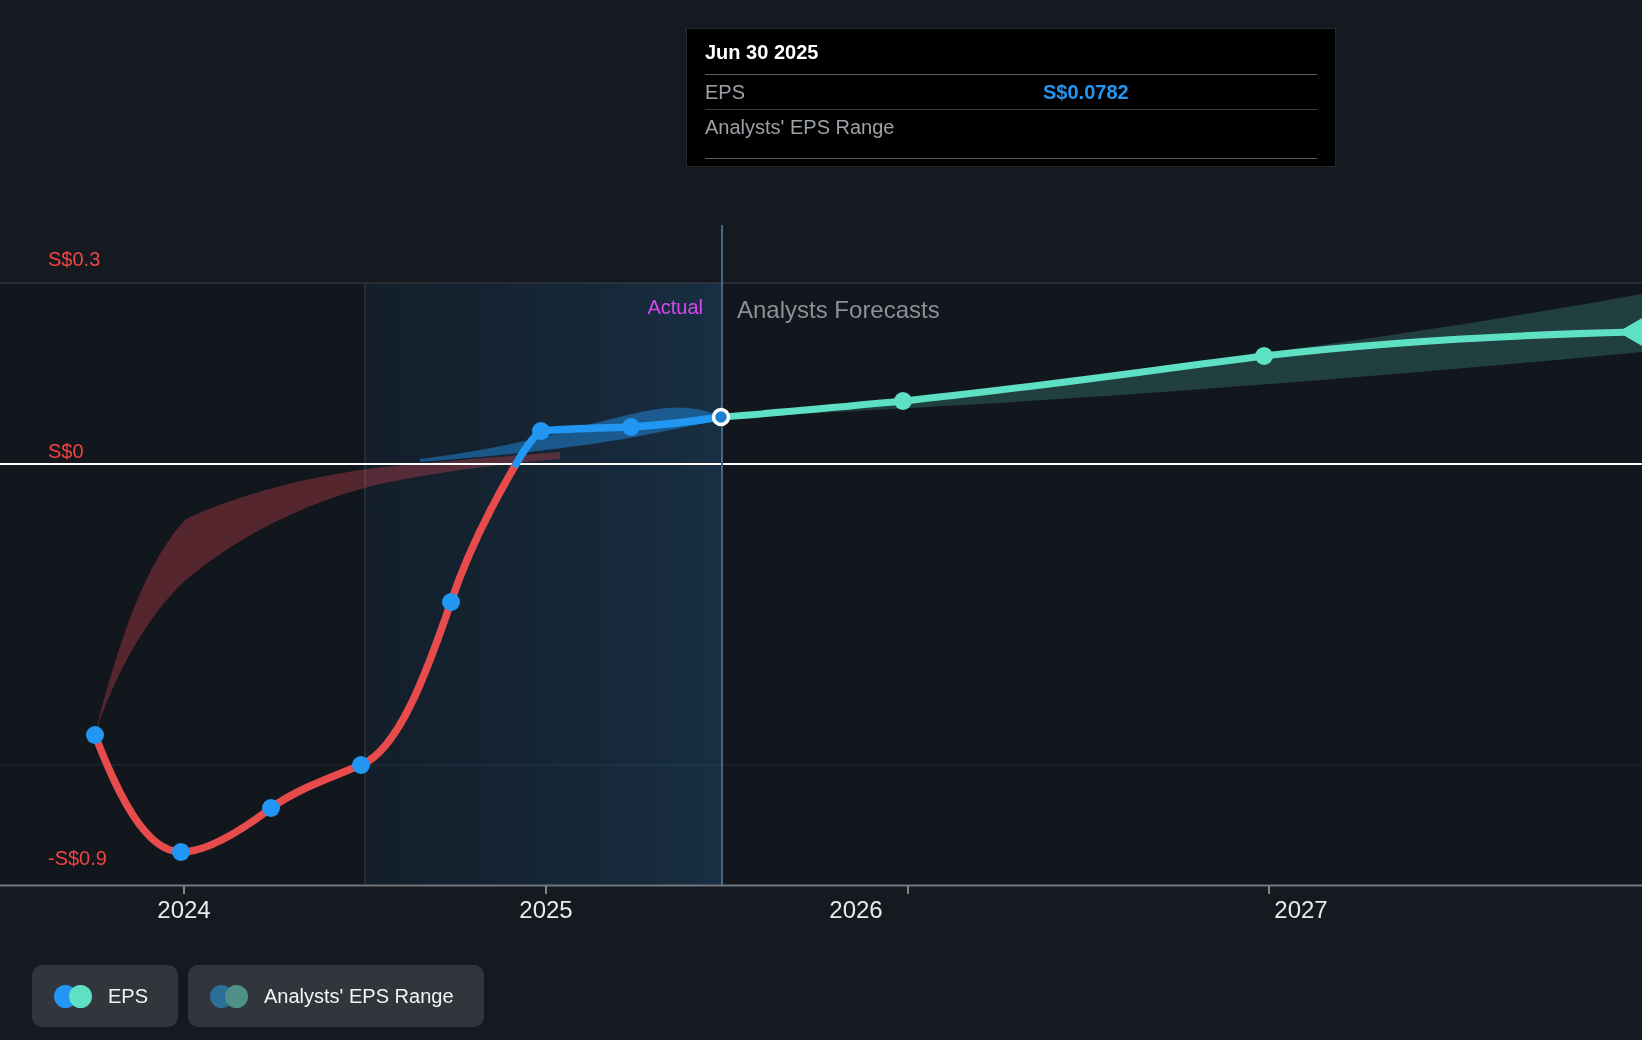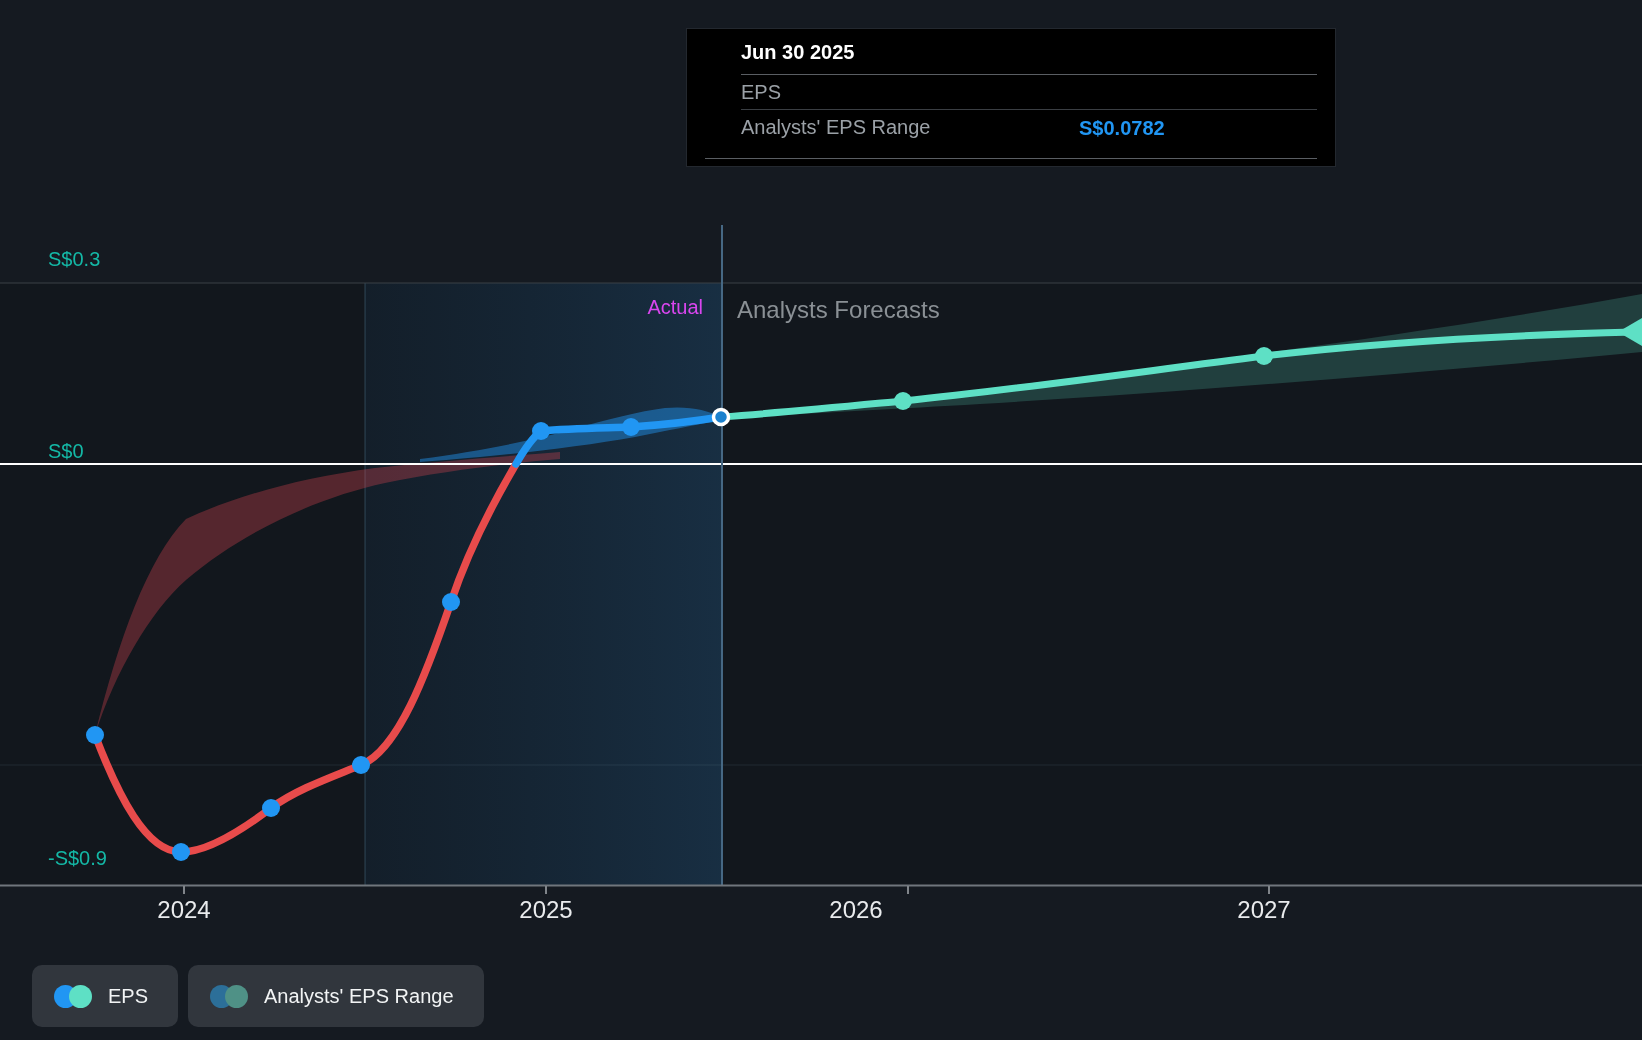--- a/index.html
+++ b/index.html
@@ -1,31 +1,31 @@
 <!DOCTYPE html>
 <html><head>
 <meta charset="utf-8">
 <style>
   html,body{margin:0;padding:0;background:#151A21;}
   body{width:1642px;height:1040px;overflow:hidden;font-family:"Liberation Sans",sans-serif;}
   .stage{position:relative;width:1642px;height:1040px;background:#151A21;}
   #chart-svg{position:absolute;left:0;top:0;width:1642px;height:1040px;display:block;}
 
-  .ylabel{position:absolute;left:48px;color:#14b8a6;font-size:20px;line-height:24px;white-space:nowrap;}
+  .ylabel{position:absolute;left:48px;color:#ef4444;font-size:20px;line-height:24px;white-space:nowrap;}
   .xlabel{position:absolute;top:897px;width:90px;margin-left:-45px;text-align:center;color:#E9EBED;font-size:24px;line-height:26px;}
 
   .phase-actual{position:absolute;left:503px;top:296px;width:200px;text-align:right;color:#d946ef;font-size:20px;font-weight:500;}
   .phase-forecast{position:absolute;left:737px;top:296px;color:#8A9095;font-size:24px;}
 
-  .tooltip{position:absolute;left:686px;top:28px;width:650px;height:139px;background:#000000;border:1px solid #23282F;box-sizing:border-box;padding-left:36px;}
+  .tooltip{position:absolute;left:686px;top:28px;width:650px;height:139px;background:#000000;border:1px solid #23282F;box-sizing:border-box;}
   .tt-title{margin:0 18px;padding:12px 0 10px 0;color:#FFFFFF;font-size:20px;font-weight:700;border-bottom:1px solid #5A5E63;}
   .tt-row{display:grid;grid-template-columns:338px 1fr;margin:0 18px;height:34px;line-height:34px;font-size:20px;}
   .tt-row.divided{border-bottom:1px solid #3A3E43;}
   .tt-label{color:#9BA1A7;}
-  .tt-value{font-weight:700;margin-top:36px;}
+  .tt-value{font-weight:700;}
   .tt-bottom{position:absolute;left:18px;right:18px;bottom:7px;border-top:1px solid #5A5E63;}
 
   .legend{position:absolute;left:32px;top:965px;display:flex;gap:10px;}
   .pill{height:62px;background:#31363D;border-radius:10px;display:flex;align-items:center;padding:0 30px 0 22px;gap:16px;cursor:pointer;}
   .dots{position:relative;width:38px;height:23px;flex:0 0 auto;}
   .dots i{position:absolute;top:0;width:23px;height:23px;border-radius:50%;}
   .dots i.d0{left:0;}
   .dots i.d1{left:15px;}
   .pill span{color:#F2F4F5;font-size:20px;white-space:nowrap;}
 </style>
@@ -73,21 +73,21 @@
 
   <div id="y-labels">
       <div class="ylabel" style="top: 247px;">S$0.3</div>
       <div class="ylabel" style="top: 439px;">S$0</div>
       <div class="ylabel" style="top: 846px;">-S$0.9</div>
     </div>
   <div id="x-labels">
       <div class="xlabel" style="left: 184px;">2024</div>
       <div class="xlabel" style="left: 546px;">2025</div>
       <div class="xlabel" style="left: 856px;">2026</div>
-      <div class="xlabel" style="left: 1264px;">2027</div>
+      <div class="xlabel" style="left: 1301px;">2027</div>
     </div>
 
   <div class="phase-actual">Actual</div>
   <div class="phase-forecast">Analysts Forecasts</div>
 
   <div class="tooltip">
     <div class="tt-title">Jun 30 2025</div>
     <div id="tt-rows">
         <div class="tt-row divided">
           <div class="tt-label">EPS</div>

